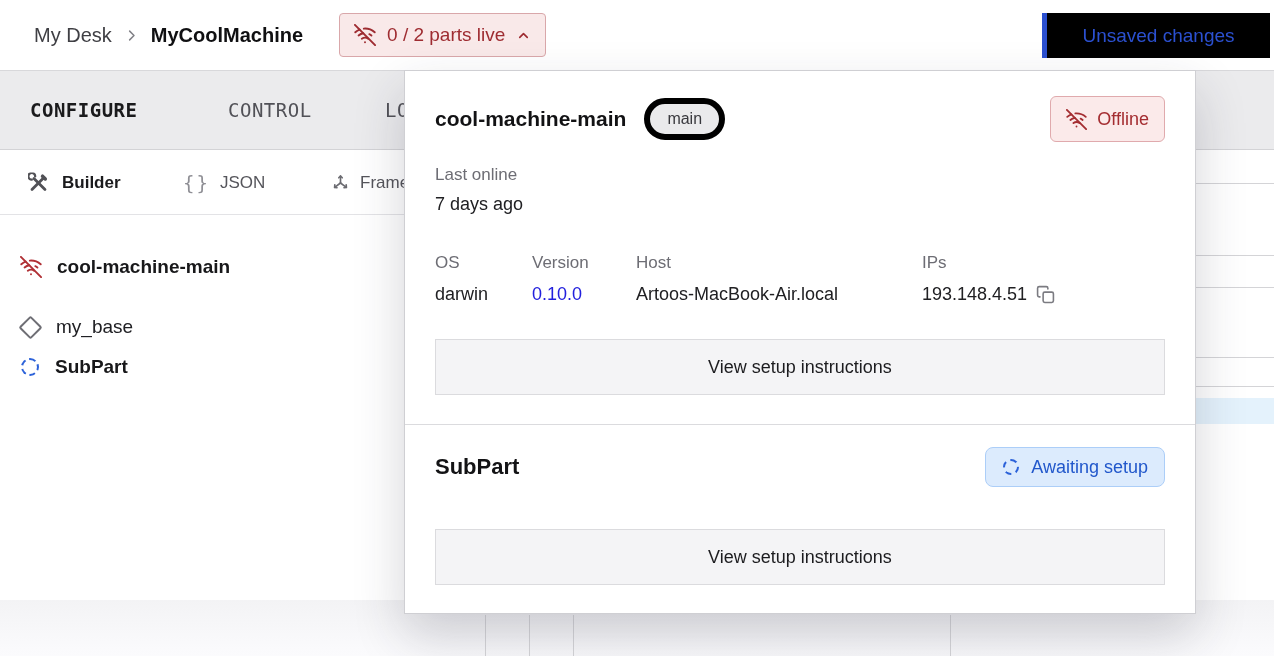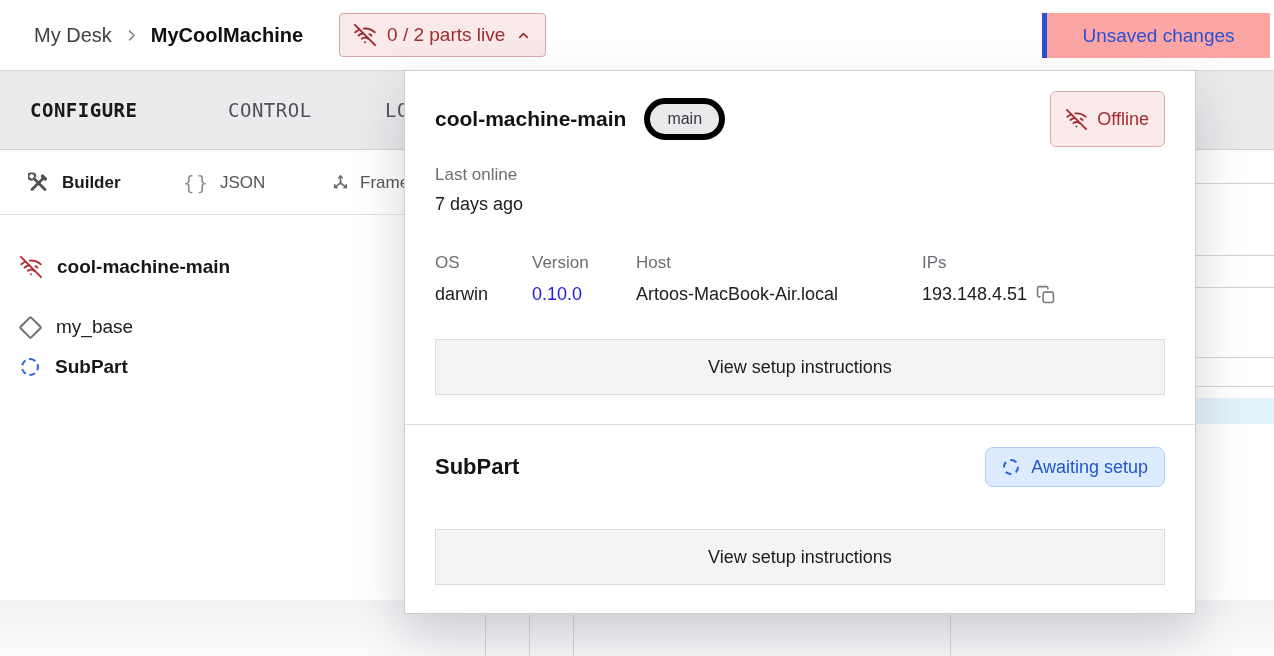--- a/index.html
+++ b/index.html
@@ -14,21 +14,21 @@
   
   .header { position:absolute; top:0; left:0; right:0; height:70px;
     display:flex; align-items:center; padding-left:34px; background:#fff;text-align:center; }
   .crumb-parent { font-size:20px; color:#3f3f44; }
   .crumb-sep { margin:0 12px; color:#818187; }
   .crumb-current { font-size:20px; font-weight:700; color:#101012; }
   .parts-badge { margin-left:36px; height:44px; padding:0 14px; display:flex;
     align-items:center; gap:11px; background:#f9e9e9; border:1px solid #d9a7aa;
     border-radius:4px; color:#9e2c31; font-size:19px; cursor:pointer; }
   .unsaved-badge { position:absolute; right:4px; top:13px; height:45px; width:228px;
-    background:#fca5a5; border-left:5px solid #2b50d0; color:#2b50d0; font-size:19px;
+    background:#000000; border-left:5px solid #2b50d0; color:#2b50d0; font-size:19px;
     display:flex; align-items:center; justify-content:center; }
 
   
   .tabbar { position:absolute; top:70px; left:0; right:0; height:80px;
     background:#ebebed; border-top:1px solid #d8d8db; border-bottom:1px solid #d3d3d6; }
   .tab { position:absolute; top:50%; transform:translateY(-50%);
     font-family:"DejaVu Sans Mono", monospace; font-size:19px; letter-spacing:0.5px;
     color:#515157; cursor:pointer; white-space:nowrap; }
   .tab.active { font-weight:700; color:#1a1a1c; }
   .tab-configure { left:30px; } .tab-control { left:228px; } .tab-logs { left:385px; }
@@ -68,21 +68,21 @@
 
   
   .panel { position:absolute; left:404px; top:70px; width:792px; height:544px;
     background:#fff; border:1px solid #cfcfd3; box-shadow:0 22px 48px rgba(40,40,60,0.20);
     z-index:5; }
   .panel-sec1 { padding:28px 30px 0; }
   .title-row { display:flex; align-items:center; height:40px; }
   .panel-title { font-size:21px; font-weight:700; color:#121214; }
   .tag-pill { margin-left:18px; padding:6px 17px; border-radius:999px;
     background:#eaeaec; border:6px solid #000000; font-size:16px; color:#38383d; }
-  .offline-badge { margin-left:auto; height:56px; padding:0 15px; border-radius:6px;
+  .offline-badge { margin-left:auto; height:46px; padding:0 15px; border-radius:6px;
     background:#fbeaea; border:1px solid #e0aaad; color:#a42d31; font-size:18px;
     display:flex; align-items:center; gap:10px; }
   .lo-label { margin-top:26px; font-size:17px; color:#6d6d74; }
   .lo-value { margin-top:9px; font-size:18px; color:#202023; }
   .fields { display:flex; margin-top:38px; }
   .field-os { width:97px; } .field-version { width:104px; } .field-host { width:286px; }
   .field-label { font-size:17px; color:#6d6d74; }
   .field-value { margin-top:11px; font-size:18px; color:#202023; white-space:nowrap; }
   .version-link { color:#2220dd; cursor:pointer; }
   .ip-wrap { display:flex; align-items:center; gap:9px; }

